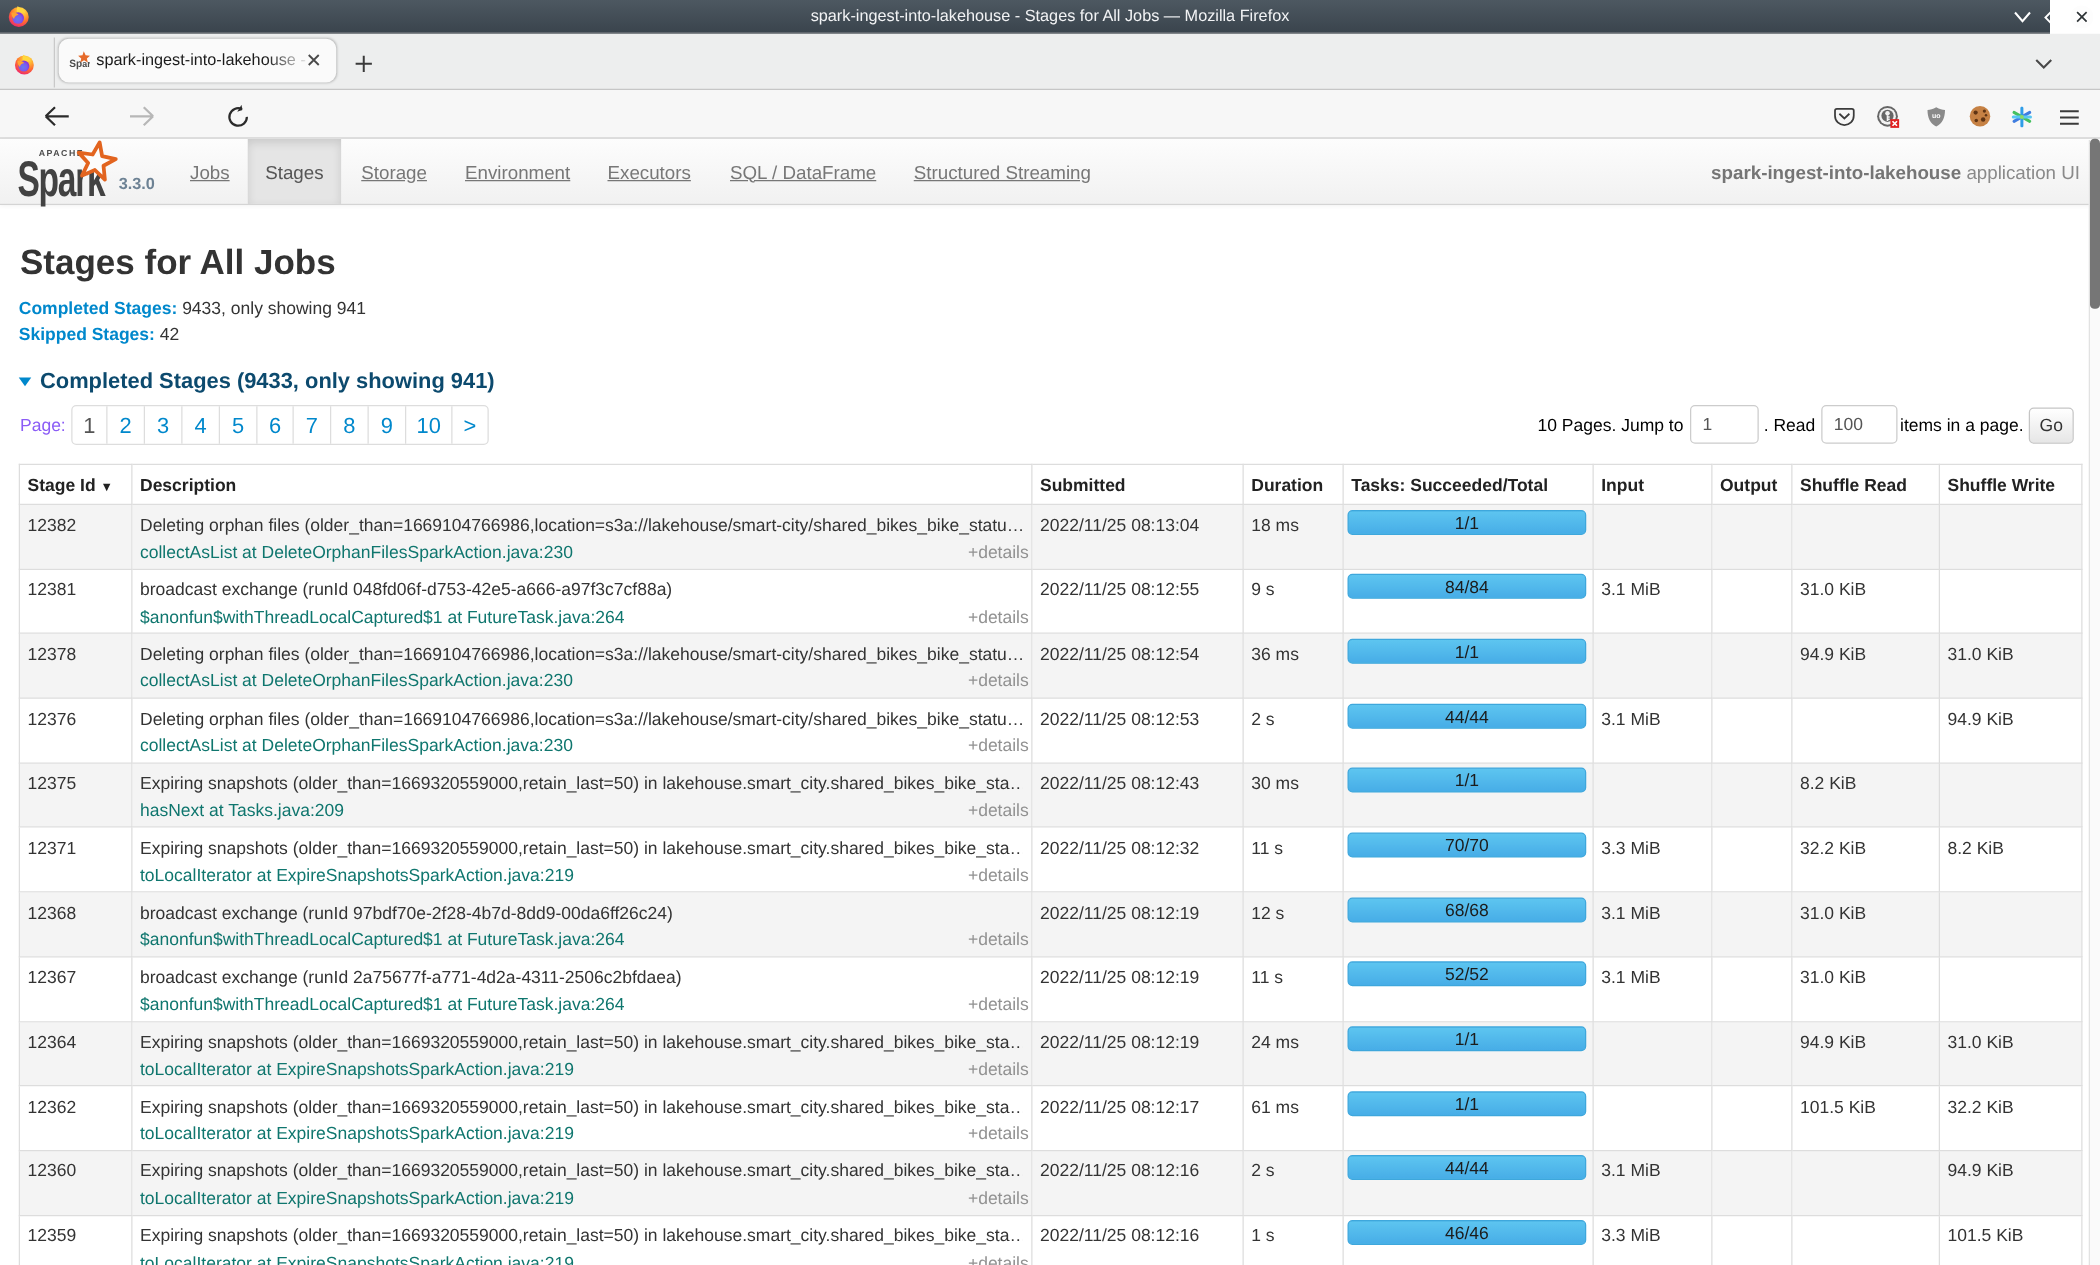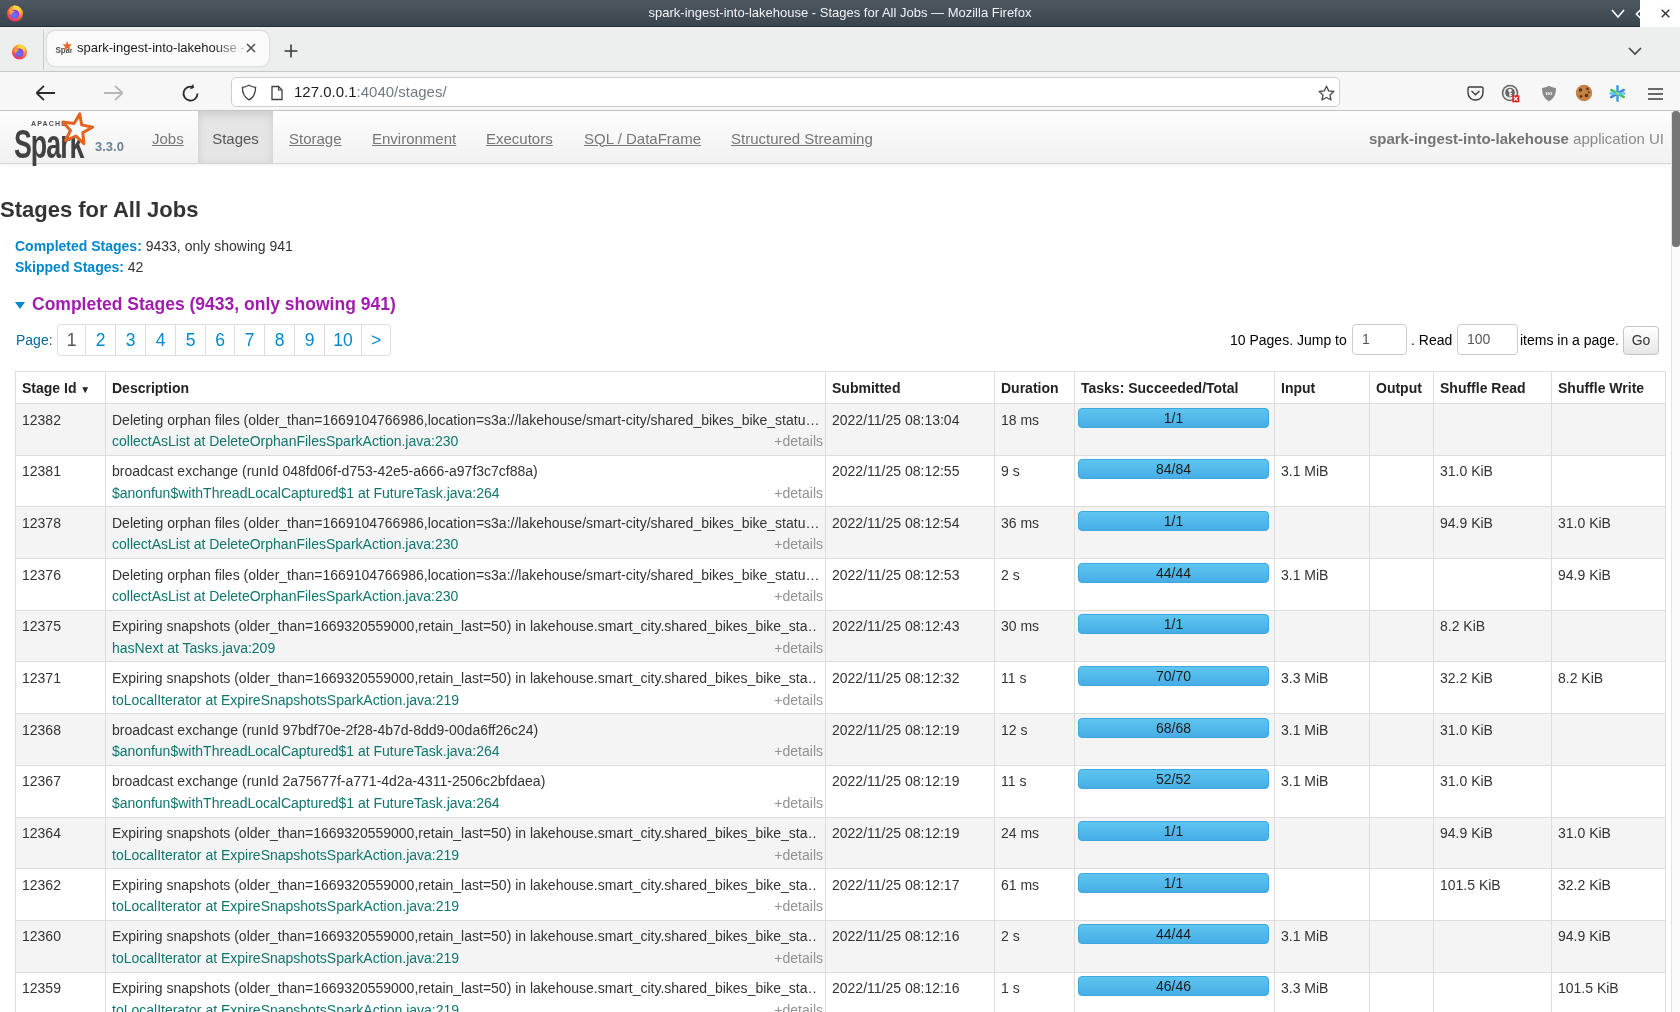--- a/index.html
+++ b/index.html
@@ -46,27 +46,27 @@
   font-size:15px; color:#555; line-height:21px; }
 #brand-apache { position:absolute; left:31px; top:9px; font-size:7px; font-weight:bold;
   letter-spacing:1.2px; color:#4d4d4d; }
 #brand-spark { position:absolute; left:14px; top:16px; font-size:40px; font-weight:bold;
   color:#424242; letter-spacing:-1.5px; transform:scaleX(.67); transform-origin:0 0; line-height:34px; }
 #brand-ver { position:absolute; left:95px; top:28px; font-size:13px; font-weight:bold; color:#6d8294; }
 #nav-right { position:absolute; right:16px; top:16.5px; font-size:15px; color:#8a8a8a; line-height:21px; }
 #nav-right b { color:#757575; }
 
 
-#h3 { position:absolute; left:0; top:197px; font-size:22px; font-weight:bold; color:#333; line-height:26px; }
+#h3 { position:absolute; left:16px; top:197px; font-size:28px; font-weight:bold; color:#333; line-height:26px; }
 #summ { position:absolute; left:15px; top:236px; font-size:14px; color:#333; line-height:21px; }
 #summ .blb { color:#0088cc; font-weight:bold; }
-#h4 { position:absolute; left:32px; top:295px; font-size:17.5px; font-weight:bold; color:#a21caf; line-height:19px; }
+#h4 { position:absolute; left:32px; top:295px; font-size:17.5px; font-weight:bold; color:#0c4a6e; line-height:19px; }
 #h4arrow { position:absolute; left:15px; top:302px; width:0; height:0;
   border-left:5.5px solid transparent; border-right:5.5px solid transparent; border-top:7px solid #0088cc; }
-#pagelabel { position:absolute; left:16px; top:330px; font-size:14px; color:#0369a1; line-height:21px; }
+#pagelabel { position:absolute; left:16px; top:330px; font-size:14px; color:#8b5cf6; line-height:21px; }
 #pager { position:absolute; left:57px; top:324px; height:32px; display:flex;
   border:1px solid #ddd; border-radius:4px; background:#fff; }
 #pager .pc { height:30px; line-height:30px; text-align:center; font-size:17.5px;
   color:#0088cc; border-right:1px solid #ddd; }
 #pager .pc:last-child { border-right:none; }
 #pager .cur { color:#555; }
 .rctl { position:absolute; top:330px; font-size:14px; color:#000000; line-height:21px; }
 .jinput { position:absolute; top:324px; height:31px; background:#fff; border:1px solid #ccc;
   border-radius:4px; font-size:14px; color:#555; line-height:29px; padding-left:9px; }
 #gobtn { position:absolute; left:1623px; top:326px; width:36px; height:29px;
@@ -186,33 +186,20 @@
   <svg class="abs" style="left:34px;top:12px;" width="24" height="18" viewBox="0 0 24 18">
     <path d="M2.5 9 L21 9 M2.5 9 L10 1.8 M2.5 9 L10 16.2" stroke="#2b2b2b" stroke-width="1.8" fill="none"></path>
   </svg>
   <svg class="abs" style="left:101px;top:12px;" width="24" height="18" viewBox="0 0 24 18">
     <path d="M21.5 9 L3 9 M21.5 9 L14 1.8 M21.5 9 L14 16.2" stroke="#b7b7b7" stroke-width="1.8" fill="none"></path>
   </svg>
   <svg class="abs" style="left:180px;top:11px;" width="21" height="21" viewBox="0 0 21 21">
     <path d="M17.5 10.5 A7 7 0 1 1 13.6 4.3" stroke="#2b2b2b" stroke-width="1.8" fill="none"></path>
     <path d="M13.2 0.8 L13.9 5 L9.8 6.3 Z" fill="#2b2b2b"></path>
   </svg>
-  <div id="urlbar">
-    <svg class="abs" style="left:9px;top:6px;" width="16" height="17" viewBox="0 0 16 17">
-      <path d="M8 1.2 C10.5 2.6 12.8 3.2 14.6 3.3 C14.6 8.9 13 13.3 8 15.8 C3 13.3 1.4 8.9 1.4 3.3 C3.2 3.2 5.5 2.6 8 1.2 Z" stroke="#3f3f3f" stroke-width="1.3" fill="none"></path>
-    </svg>
-    <svg class="abs" style="left:38px;top:7px;" width="14" height="16" viewBox="0 0 14 16">
-      <path d="M2 1.5 L8.5 1.5 L12 5 L12 14.5 L2 14.5 Z" stroke="#3f3f3f" stroke-width="1.3" fill="none"></path>
-      <path d="M8.5 1.5 L8.5 5 L12 5" stroke="#3f3f3f" stroke-width="1.1" fill="none"></path>
-    </svg>
-    <div id="urltext">127.0.0.1<span>:4040/stages/</span></div>
-    <svg class="abs" style="left:1086px;top:7px;" width="17" height="16" viewBox="0 0 17 16">
-      <path d="M8.5 1.2 L10.7 5.9 L15.8 6.5 L12 10 L13 15 L8.5 12.5 L4 15 L5 10 L1.2 6.5 L6.3 5.9 Z" stroke="#4a4a4a" stroke-width="1.3" fill="none" stroke-linejoin="round"></path>
-    </svg>
-  </div>
   <svg class="abs" style="left:1467px;top:13px;" width="17" height="17" viewBox="0 0 17 17">
     <path d="M2.5 2 L14.5 2 C15.4 2 16 2.6 16 3.5 L16 7.5 C16 12 12.6 15 8.5 15 C4.4 15 1 12 1 7.5 L1 3.5 C1 2.6 1.6 2 2.5 2 Z" stroke="#3c3c3c" stroke-width="1.4" fill="none"></path>
     <path d="M4.5 6 L8.5 9.8 L12.5 6" stroke="#3c3c3c" stroke-width="1.4" fill="none"></path>
   </svg>
   <div class="abs" style="left:1501px;top:12px;">
       <svg width="19" height="19" viewBox="0 0 19 19">
 <circle cx="9" cy="9" r="8.3" fill="#666"></circle>
 <circle cx="9" cy="9" r="6.7" fill="#f2f2f2"></circle>
 <circle cx="9" cy="8.6" r="4.9" fill="#666"></circle>
 <circle cx="9" cy="6.5" r="1.8" fill="#f2f2f2"></circle>

